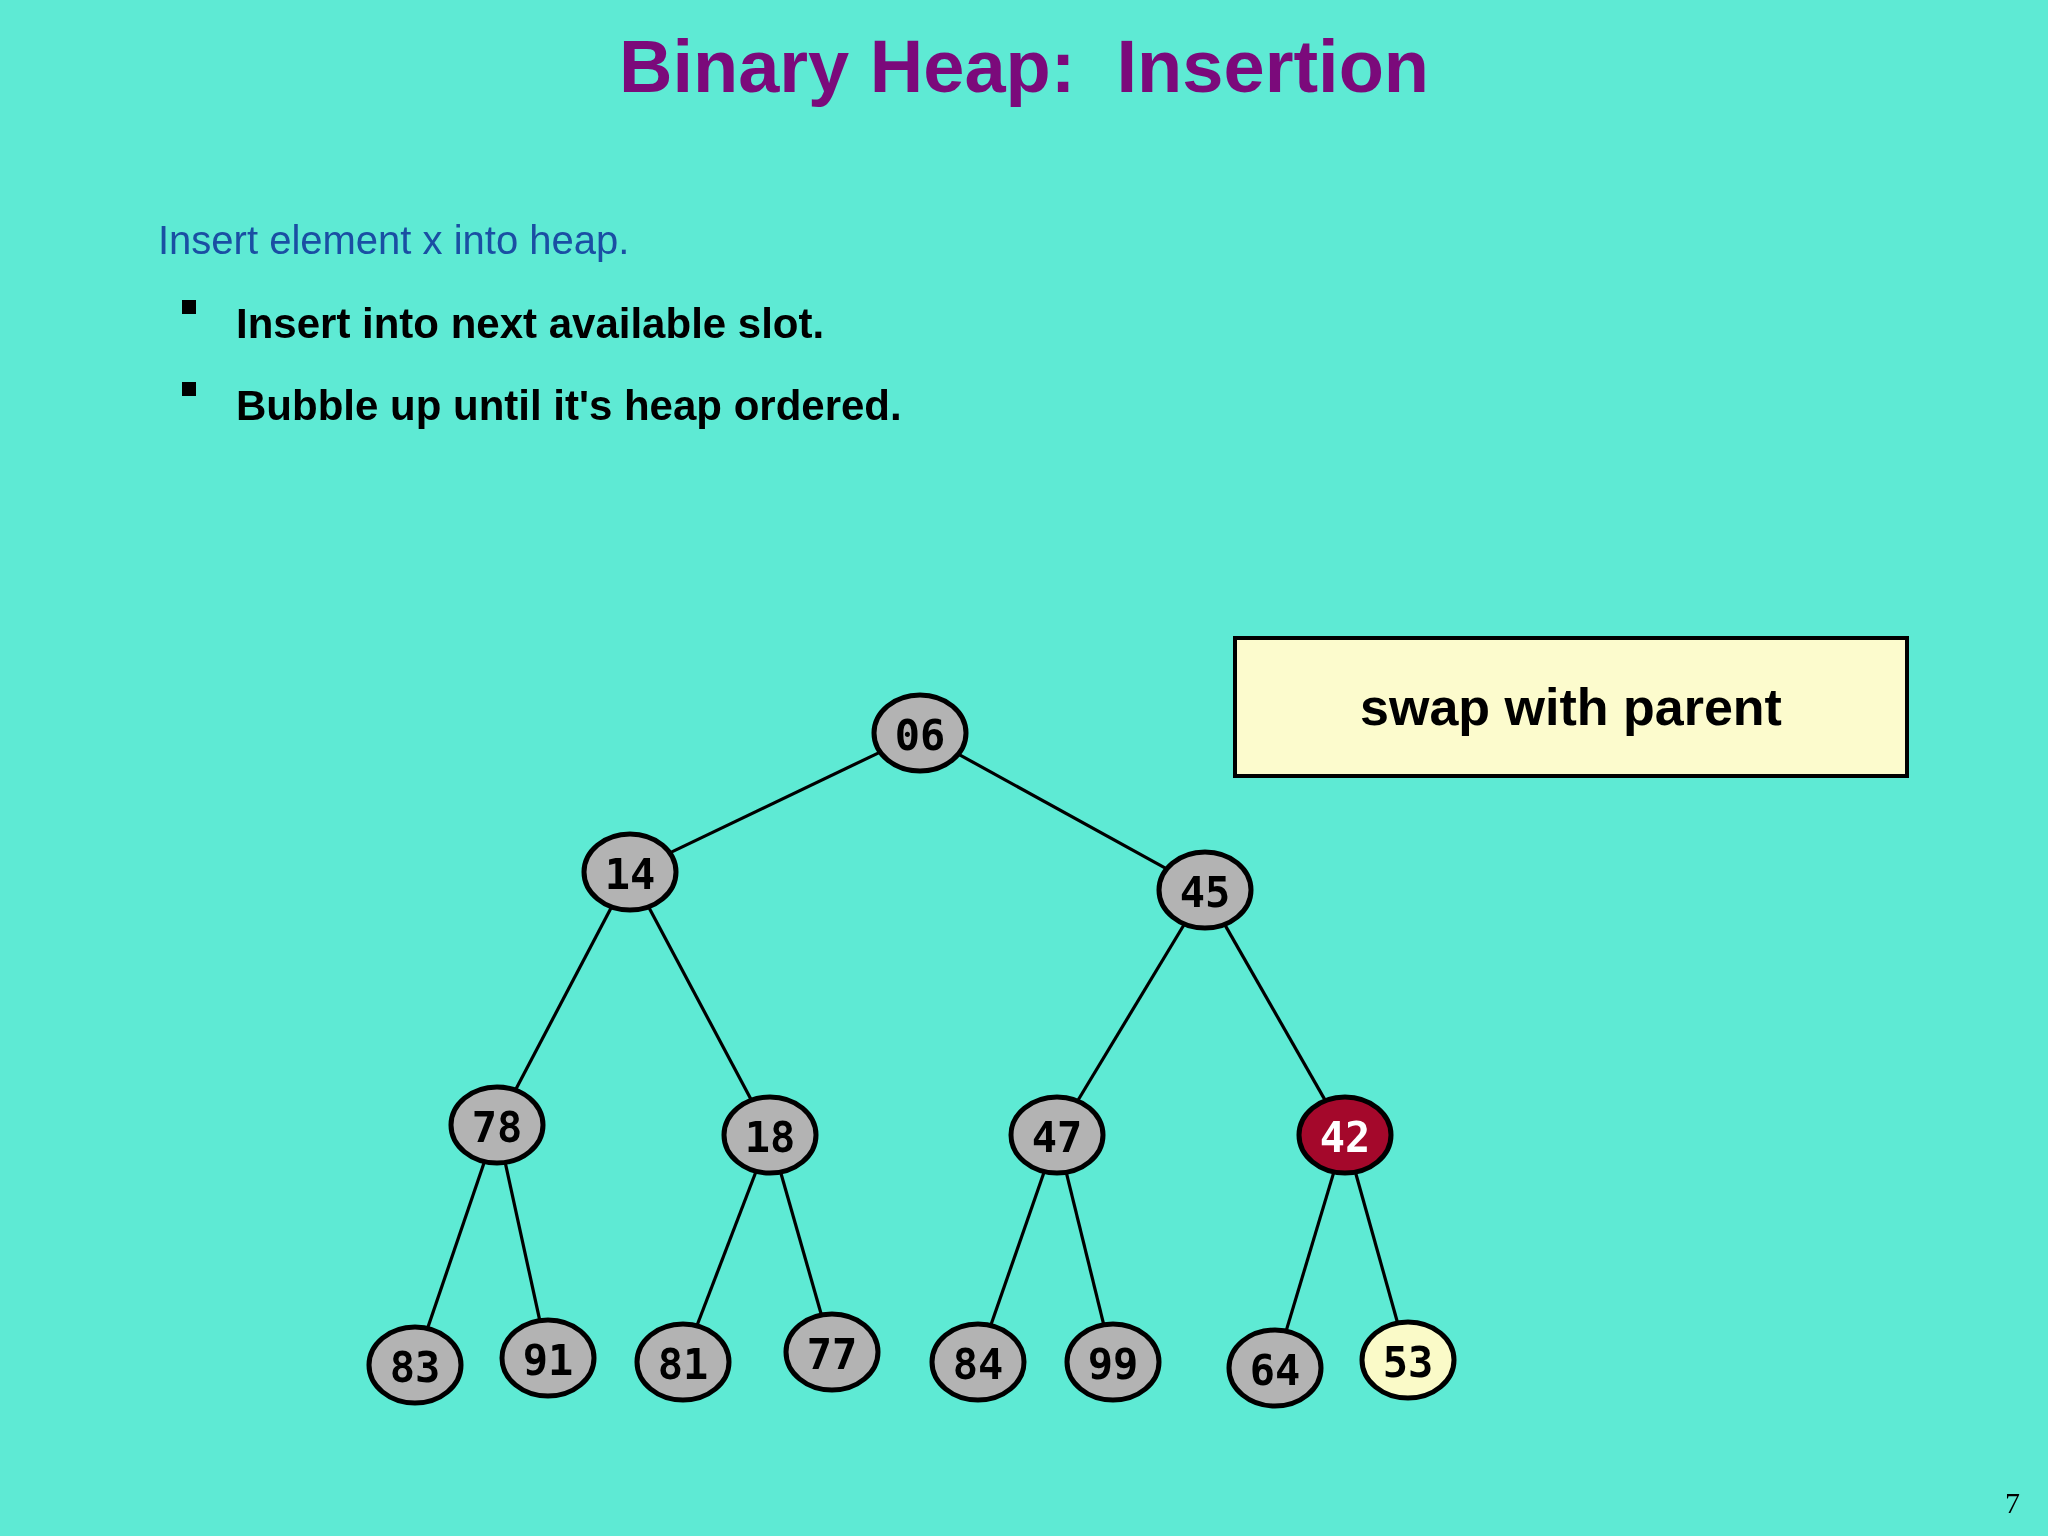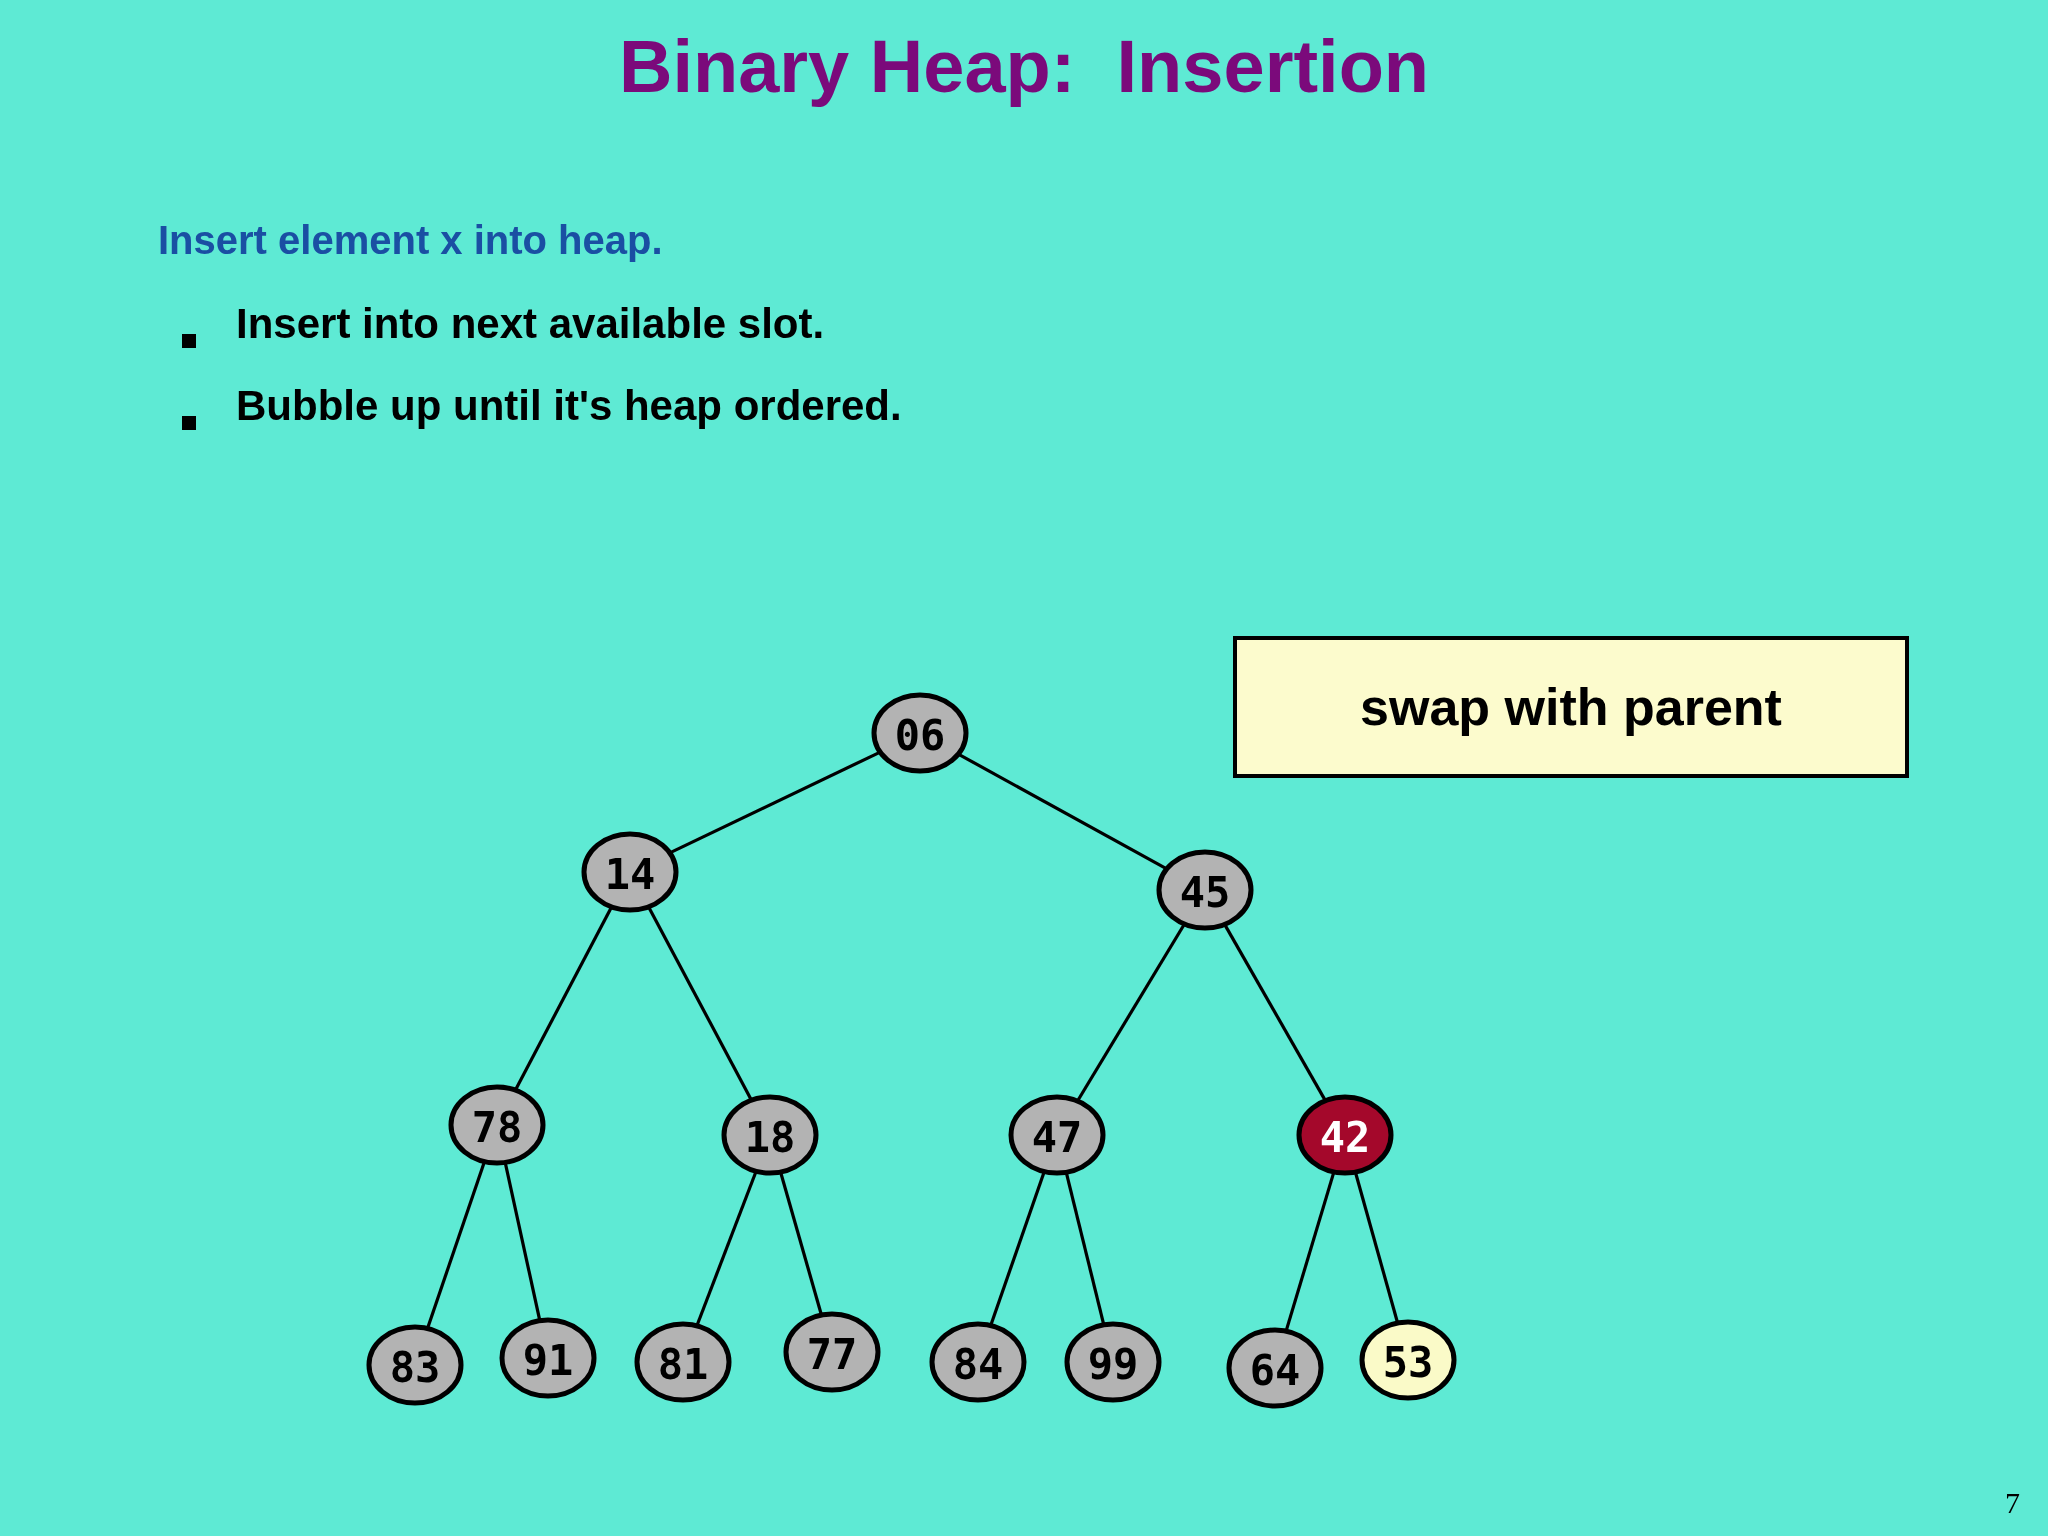--- a/index.html
+++ b/index.html
@@ -30,29 +30,29 @@
     letter-spacing: 0px;
     white-space: pre;
   }
 
   
   #lead-line {
     position: absolute;
     left: 158px;
     top: 218px;
     font-size: 40px;
-    font-weight: bold;
+    font-weight: normal;
     color: #1A4FA3;
     white-space: pre;
   }
   .bullet-row {
     position: absolute;
     left: 182px;
     display: flex;
-    align-items: flex-end;
+    align-items: flex-start;
   }
   .bullet-row.b1 { top: 300px; }
   .bullet-row.b2 { top: 382px; }
   .bullet-sq {
     width: 14px;
     height: 14px;
     background: #000000;
     margin-right: 40px;
     flex: none;
   }

